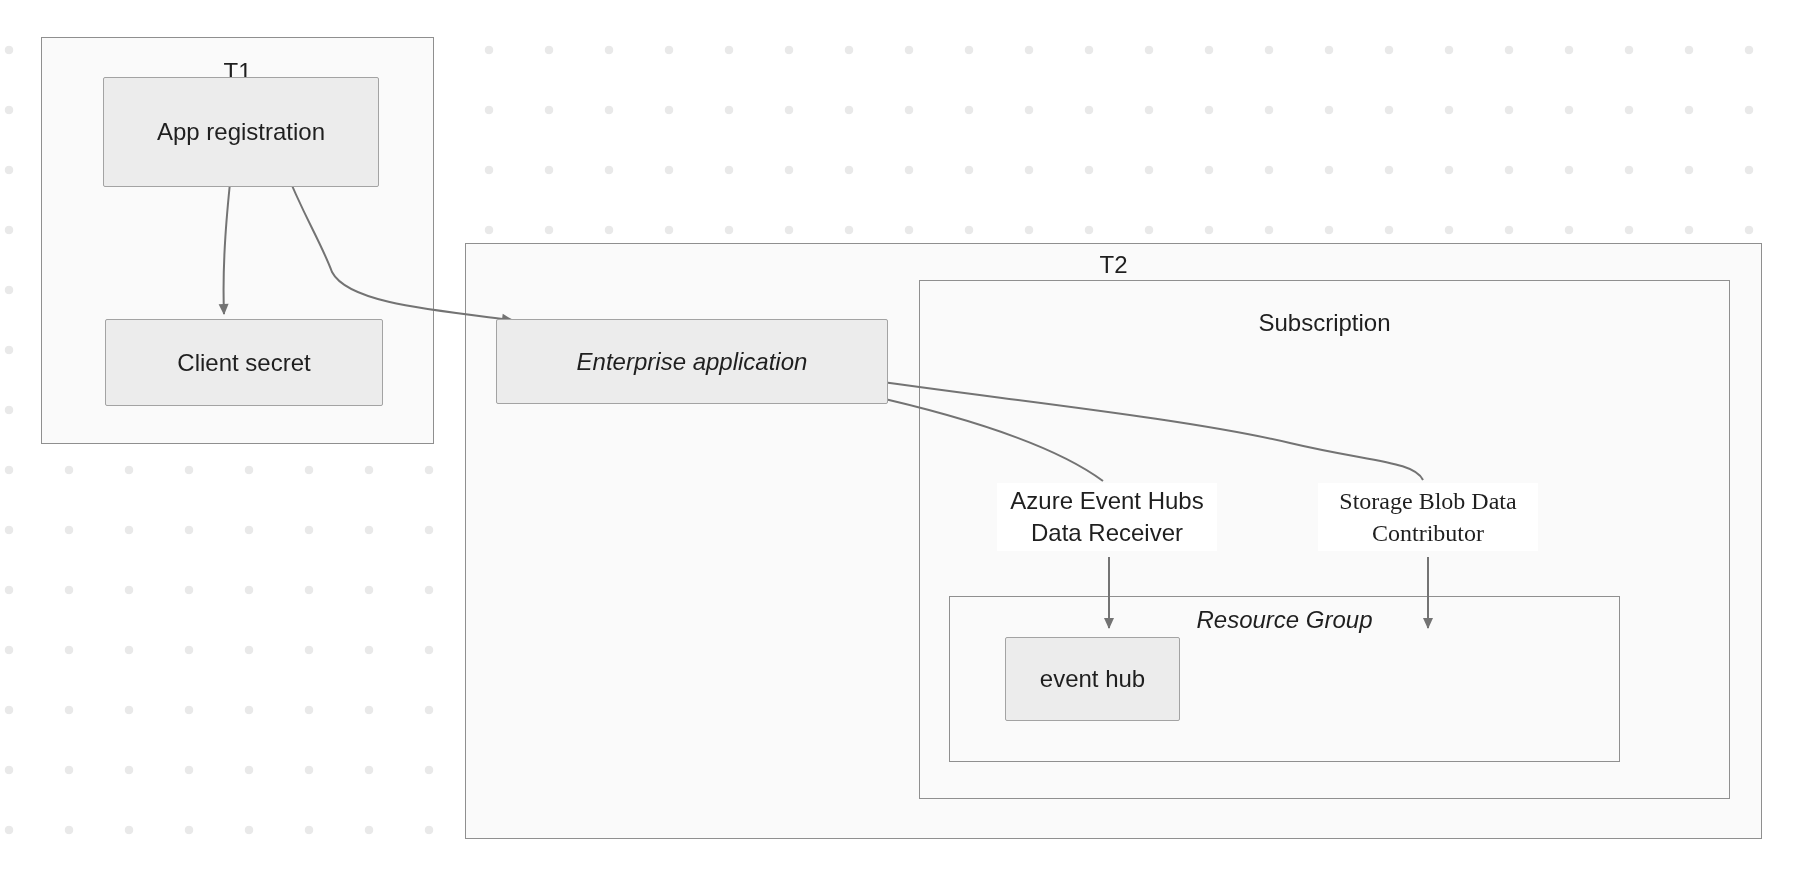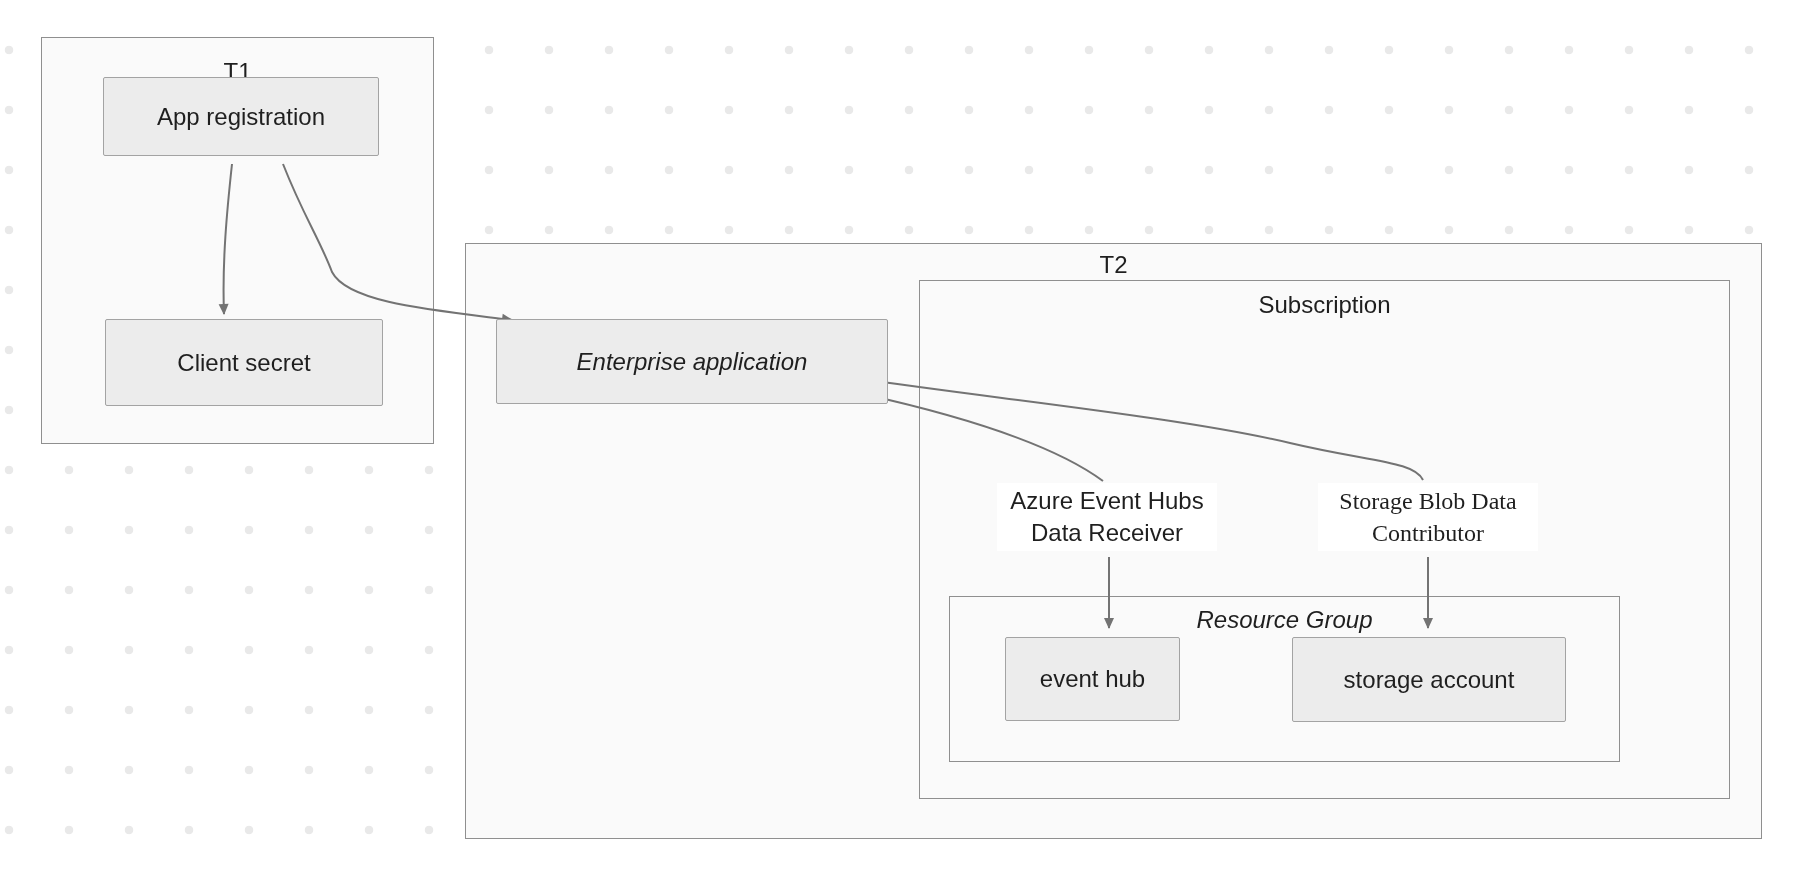--- a/index.html
+++ b/index.html
@@ -84,24 +84,24 @@
   }
 
   
   .cluster-t1 { left: 41px;  top: 37px;  width: 393px;  height: 407px; }
   .cluster-t2 { left: 465px; top: 243px; width: 1297px; height: 596px; }
   .cluster-subscription   { left: 919px; top: 280px; width: 811px; height: 519px; }
   .cluster-resource-group { left: 949px; top: 596px; width: 671px; height: 166px; }
 
   .cluster-t1 .cluster-label { top: 19px; }
   .cluster-t2 .cluster-label { top: 6px; }
-  .cluster-subscription .cluster-label   { top: 9px; }
+  .cluster-subscription .cluster-label   { top: 27px; }
   .cluster-resource-group .cluster-label { top: 8px; font-style: italic; }
 
-  .node-app-registration       { left: 103px;  top: 77px;  width: 276px; height: 79px; }
+  .node-app-registration       { left: 103px;  top: 77px;  width: 276px; height: 110px; }
   .node-client-secret          { left: 105px;  top: 319px; width: 278px; height: 87px; }
   .node-enterprise-application { left: 496px;  top: 319px; width: 392px; height: 85px; font-style: italic; }
   .node-event-hub              { left: 1005px; top: 637px; width: 175px; height: 84px; }
   .node-storage-account        { left: 1292px; top: 637px; width: 274px; height: 85px; }
 
   .edge-label-event-hubs-role { left: 997px;  top: 483px; width: 220px; }
   .edge-label-storage-role    { left: 1318px; top: 483px; width: 220px; font-family: Liberation Serif, serif; }
 </style>
 </head>
 <body>
@@ -158,17 +158,14 @@
   </div>
   <div class="node node-client-secret">
     <span>Client secret</span>
   </div>
   <div class="node node-enterprise-application">
     <span>Enterprise application</span>
   </div>
   <div class="node node-event-hub">
     <span>event hub</span>
   </div>
-  <div class="node node-storage-account">
-    <span>storage account</span>
-  </div>
 
 </div>
 
 </body></html>

